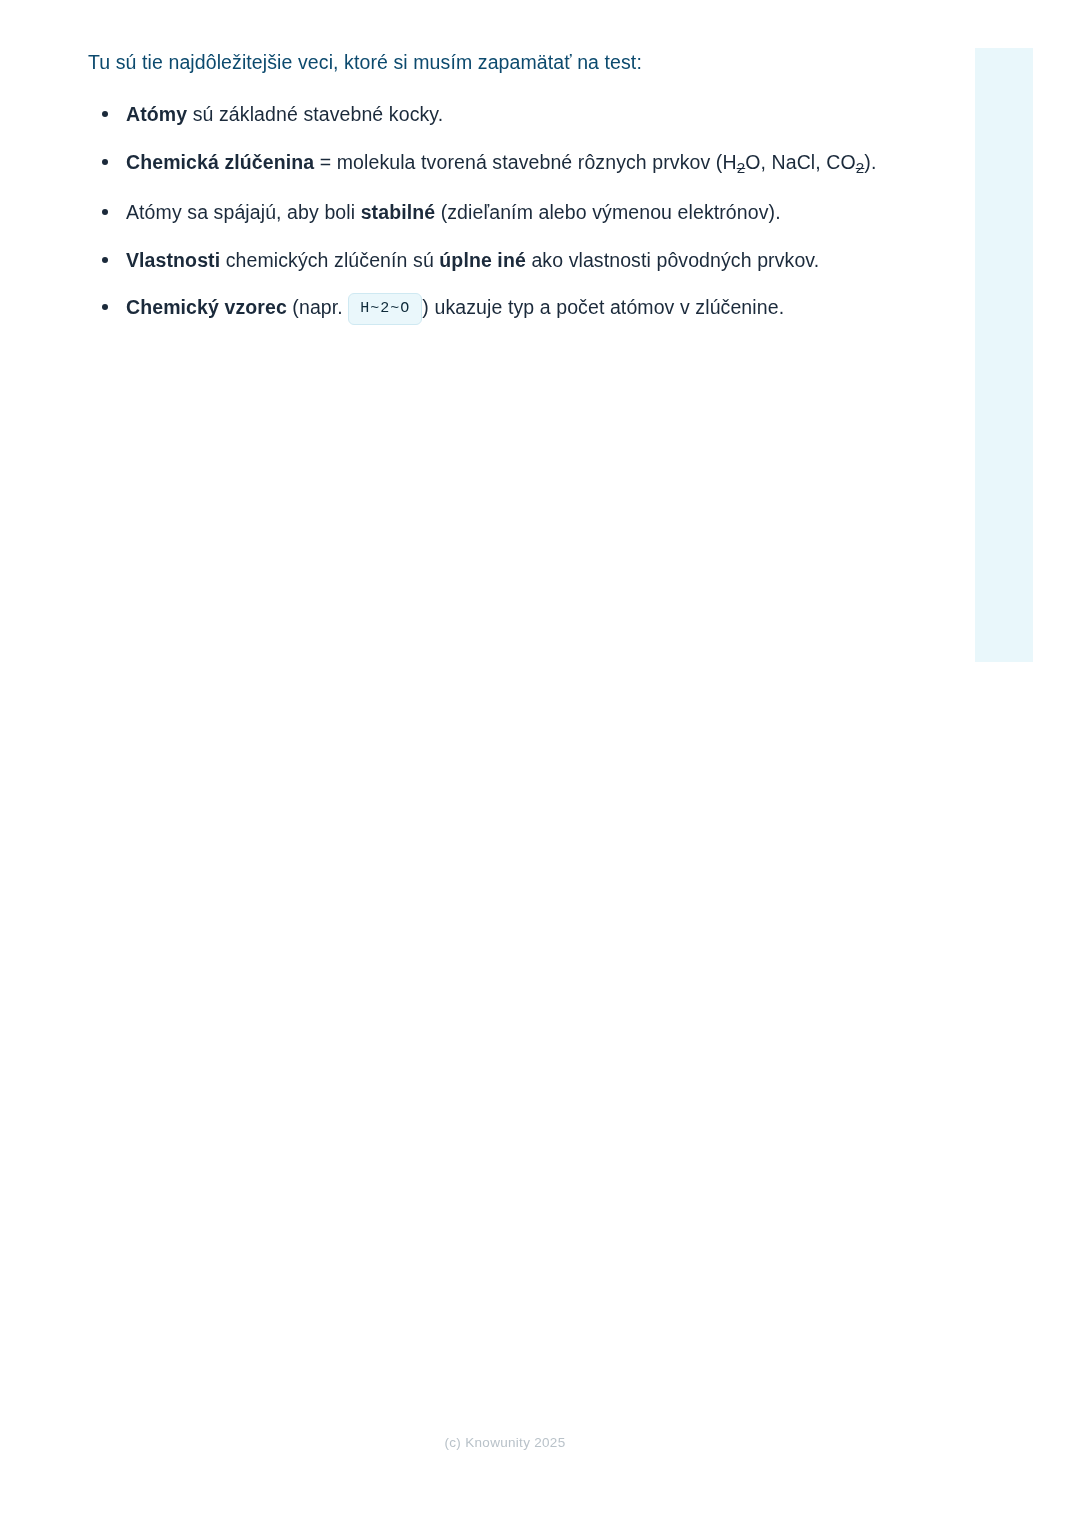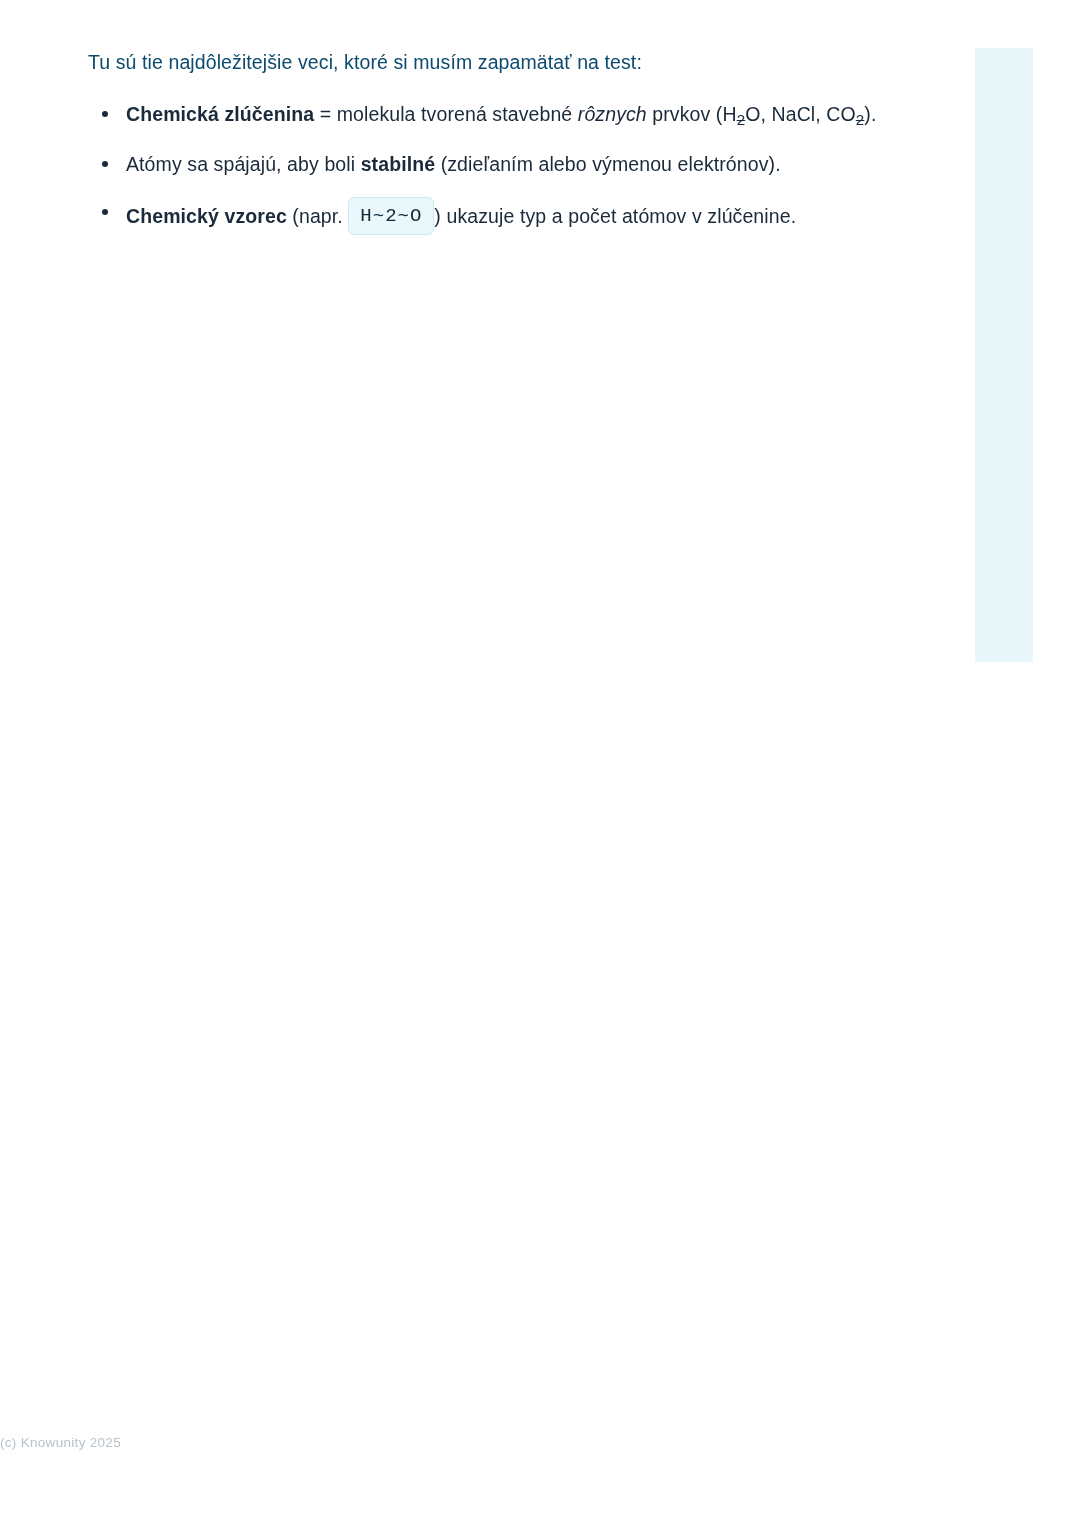--- a/index.html
+++ b/index.html
@@ -68,68 +68,70 @@
     position: absolute;
     left: 14px;
     top: 12px;
     width: 6px;
     height: 6px;
     border-radius: 50%;
     background: #1b2a3b;
   }
 
   .b { font-weight: bold; }
-  .i { font-style: italic; }
+  .i { }
 
   
   .sub {
     font-size: 0.78em;
     vertical-align: -0.25em;
     text-decoration: line-through;
     text-decoration-thickness: 1px;
   }
 
   .formula-chip {
     display: inline-block;
     font-family: "Liberation Mono", monospace;
-    font-size: 19px;
+    font-size: 15px;
     letter-spacing: 1px;
     background: #eaf7fb;
     border: 1px solid #cfe9f2;
     border-radius: 6px;
     padding: 3px 11px;
     color: #0f2b3a;
     vertical-align: 2px;
   }
 
   .footer {
     position: absolute;
     left: 0;
     top: 1435px;
     width: 1010px;
-    text-align: left;
+    text-align: center;
     font-size: 13.5px;
     color: #b9c2c9;
     letter-spacing: 0.3px;
   }
 </style>
 </head>
 <body>
 
 <div class="page">
 
   <div class="accent-strip"></div>
 
   <div class="content">
 
     <p class="intro">Tu sú tie najdôležitejšie veci, ktoré si musím zapamätať na test:</p>
 
     <ul class="bullets">
+      <li><span class="b">Atómy</span><span> sú základné stavebné kocky.</span></li>
       <li><span class="b">Chemická zlúčenina</span><span> = molekula tvorená stavebné </span><span class="i">rôznych</span><span> prvkov (H</span><span class="sub">2</span><span>O, NaCl, CO</span><span class="sub">2</span><span>).</span></li>
       <li><span>Atómy sa spájajú, aby boli </span><span class="b">stabilné</span><span> (zdieľaním alebo výmenou elektrónov).</span></li>
+      <li><span class="b">Vlastnosti</span><span> chemických zlúčenín sú </span><span class="b">úplne iné</span><span> ako vlastnosti pôvodných prvkov.</span></li>
       <li><span class="b">Chemický vzorec</span><span> (napr. </span><code class="formula-chip">H~2~O</code><span>) ukazuje typ a počet atómov v zlúčenine.</span></li>
     </ul>
 
   </div>
 
   <div class="footer">(c) Knowunity 2025</div>
 
 </div>
 
 </body></html>

